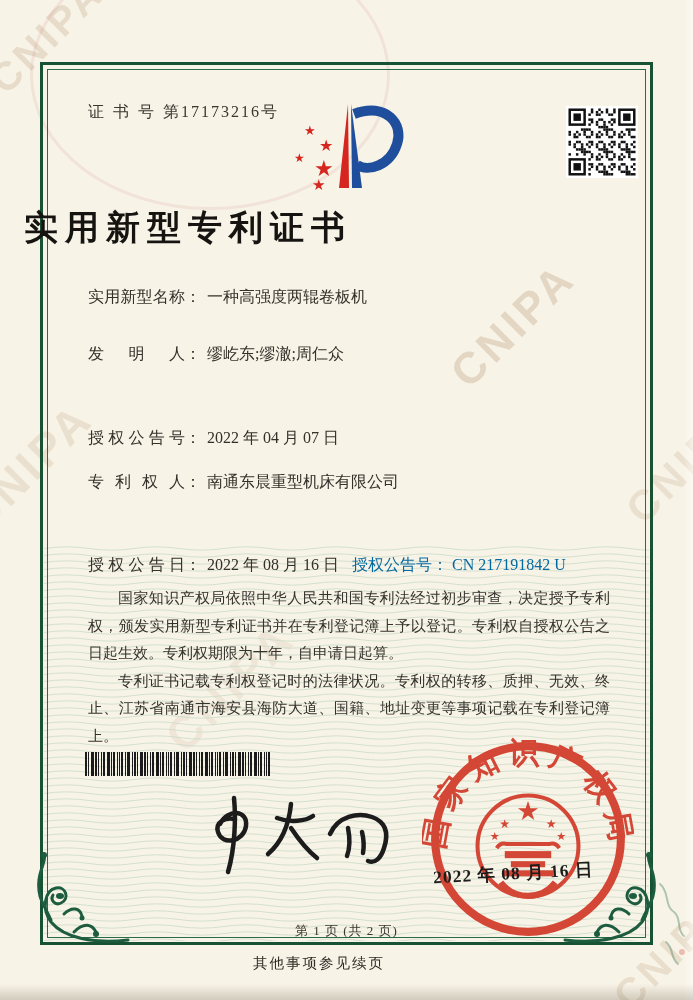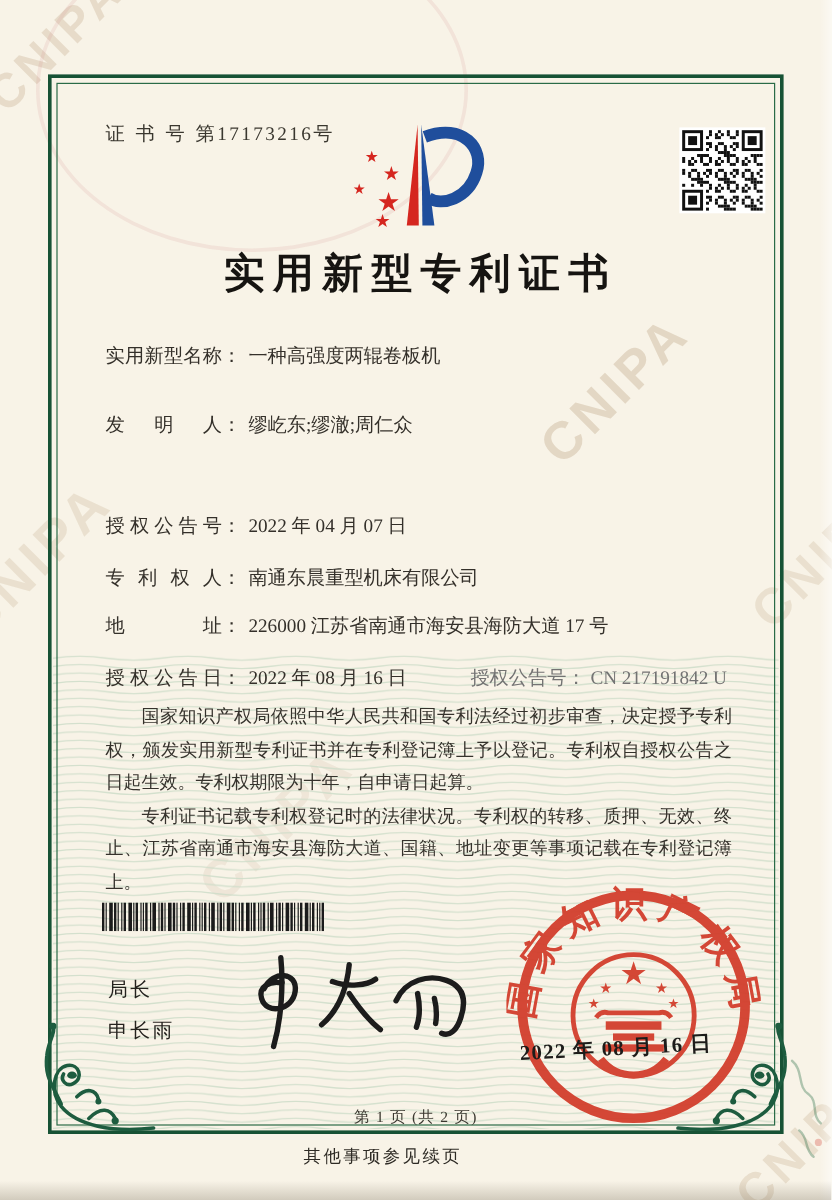--- a/index.html
+++ b/index.html
@@ -30,30 +30,30 @@
 
   .cert-no { position:absolute; left:88px; top:102px; font-size:16px; color:#3a372f; }
   .cert-no .lbl { letter-spacing:9px; }
   .cert-no .val { letter-spacing:2px; }
 
   .logo { position:absolute; left:282px; top:98px; width:150px; height:97px; }
   .logo .star { position:absolute; color:#d5261f; line-height:1; }
 
   .qr { position:absolute; left:566px; top:106px; width:72px; height:72px; }
 
-  .title { position:absolute; left:44px; top:205px; width:613px; text-align:center;
+  .title { position:absolute; left:24px; top:205px; width:613px; 
         font-size:34px; font-weight:bold; letter-spacing:7px; color:#161411; }
 
   .field { position:absolute; left:88px; font-size:16px; color:#34302a; white-space:nowrap; }
   .field .flabel { display:inline-block; width:97px; text-align:justify; text-align-last:justify;
         vertical-align:bottom; }
   .field .colon { margin-right:6px; }
   .f1 { top:287px; } .f2 { top:344px; } .f3 { top:386px; } .f4 { top:428px; }
   .f5 { top:472px; } .f6 { top:512px; } .f7 { top:555px; }
-  .grant-no { position:absolute; left:352px; top:555px; font-size:16px; color:#737373; white-space:nowrap;margin-left:40px; }
+  .grant-no { position:absolute; left:352px; top:555px; font-size:16px; color:#0369a1; white-space:nowrap; }
   .grant-no .colon { margin-right:4px; }
 
   .body-text { position:absolute; left:88px; top:585px; width:522px; font-size:15px;
         line-height:1.84; color:#35322c; text-align:justify; }
   .body-text p { text-indent:2em; }
 
   .barcode { position:absolute; left:85px; top:752px; width:190px; height:24px; }
 
   .signer { position:absolute; left:90px; top:814px; font-size:16.5px; color:#24221e; }
   .signer div { margin-bottom:12px; letter-spacing:2px; }
@@ -377,23 +377,20 @@
   </div>
   <div class="field f2">
     <span class="flabel">发明人</span><span class="colon">：</span><span>缪屹东;缪澈;周仁众</span>
   </div>
   <div class="field f4">
     <span class="flabel">授权公告号</span><span class="colon">：</span><span>2022 年 04 月 07 日</span>
   </div>
   <div class="field f5">
     <span class="flabel">专利权人</span><span class="colon">：</span><span>南通东晨重型机床有限公司</span>
   </div>
-  <div class="field f6">
-    <span class="flabel">地址</span><span class="colon">：</span><span>226000 江苏省南通市海安县海防大道 17 号</span>
-  </div>
   <div class="field f7">
     <span class="flabel">授权公告日</span><span class="colon">：</span><span>2022 年 08 月 16 日</span>
   </div>
   <div class="grant-no">
     <span>授权公告号</span><span class="colon">：</span><span>CN 217191842 U</span>
   </div>
 
   <div class="body-text">
     <p>国家知识产权局依照中华人民共和国专利法经过初步审查，决定授予专利权，颁发实用新型专利证书并在专利登记簿上予以登记。专利权自授权公告之日起生效。专利权期限为十年，自申请日起算。</p>
     <p>专利证书记载专利权登记时的法律状况。专利权的转移、质押、无效、终止、江苏省南通市海安县海防大道、国籍、地址变更等事项记载在专利登记簿上。</p>
@@ -458,24 +455,20 @@
         <rect x="165" y="0" width="2" height="24" fill="#1b1b1b"></rect>
         <rect x="169" y="0" width="3" height="24" fill="#1b1b1b"></rect>
         <rect x="173" y="0" width="1" height="24" fill="#1b1b1b"></rect>
         <rect x="175" y="0" width="2" height="24" fill="#1b1b1b"></rect>
         <rect x="179" y="0" width="1" height="24" fill="#1b1b1b"></rect>
         <rect x="181" y="0" width="1" height="24" fill="#1b1b1b"></rect>
         <rect x="183" y="0" width="2" height="24" fill="#1b1b1b"></rect>
       </g>
   </svg>
 
-  <div class="signer">
-    <div>局长</div>
-    <div>申长雨</div>
-  </div>
 
   <svg class="signature" viewBox="0 0 225 92">
     <g fill="none" stroke="#1c1c1c" stroke-width="4.5" stroke-linecap="round">
       <path d="M42 36 C50 20 70 22 68 38 C66 54 44 58 40 44 C37 34 47 29 57 31"></path>
       <path d="M56 10 C58 30 57 60 50 84"></path>
       <path d="M113 16 C111 36 104 54 90 66"></path>
       <path d="M99 30 C112 35 128 33 135 28"></path>
       <path d="M113 40 C121 52 130 63 139 70"></path>
       <path d="M152 46 C160 28 180 24 194 29 C208 34 211 45 206 60 C203 70 197 76 190 73"></path>
       <path d="M170 40 C172 50 172 60 169 68"></path>

